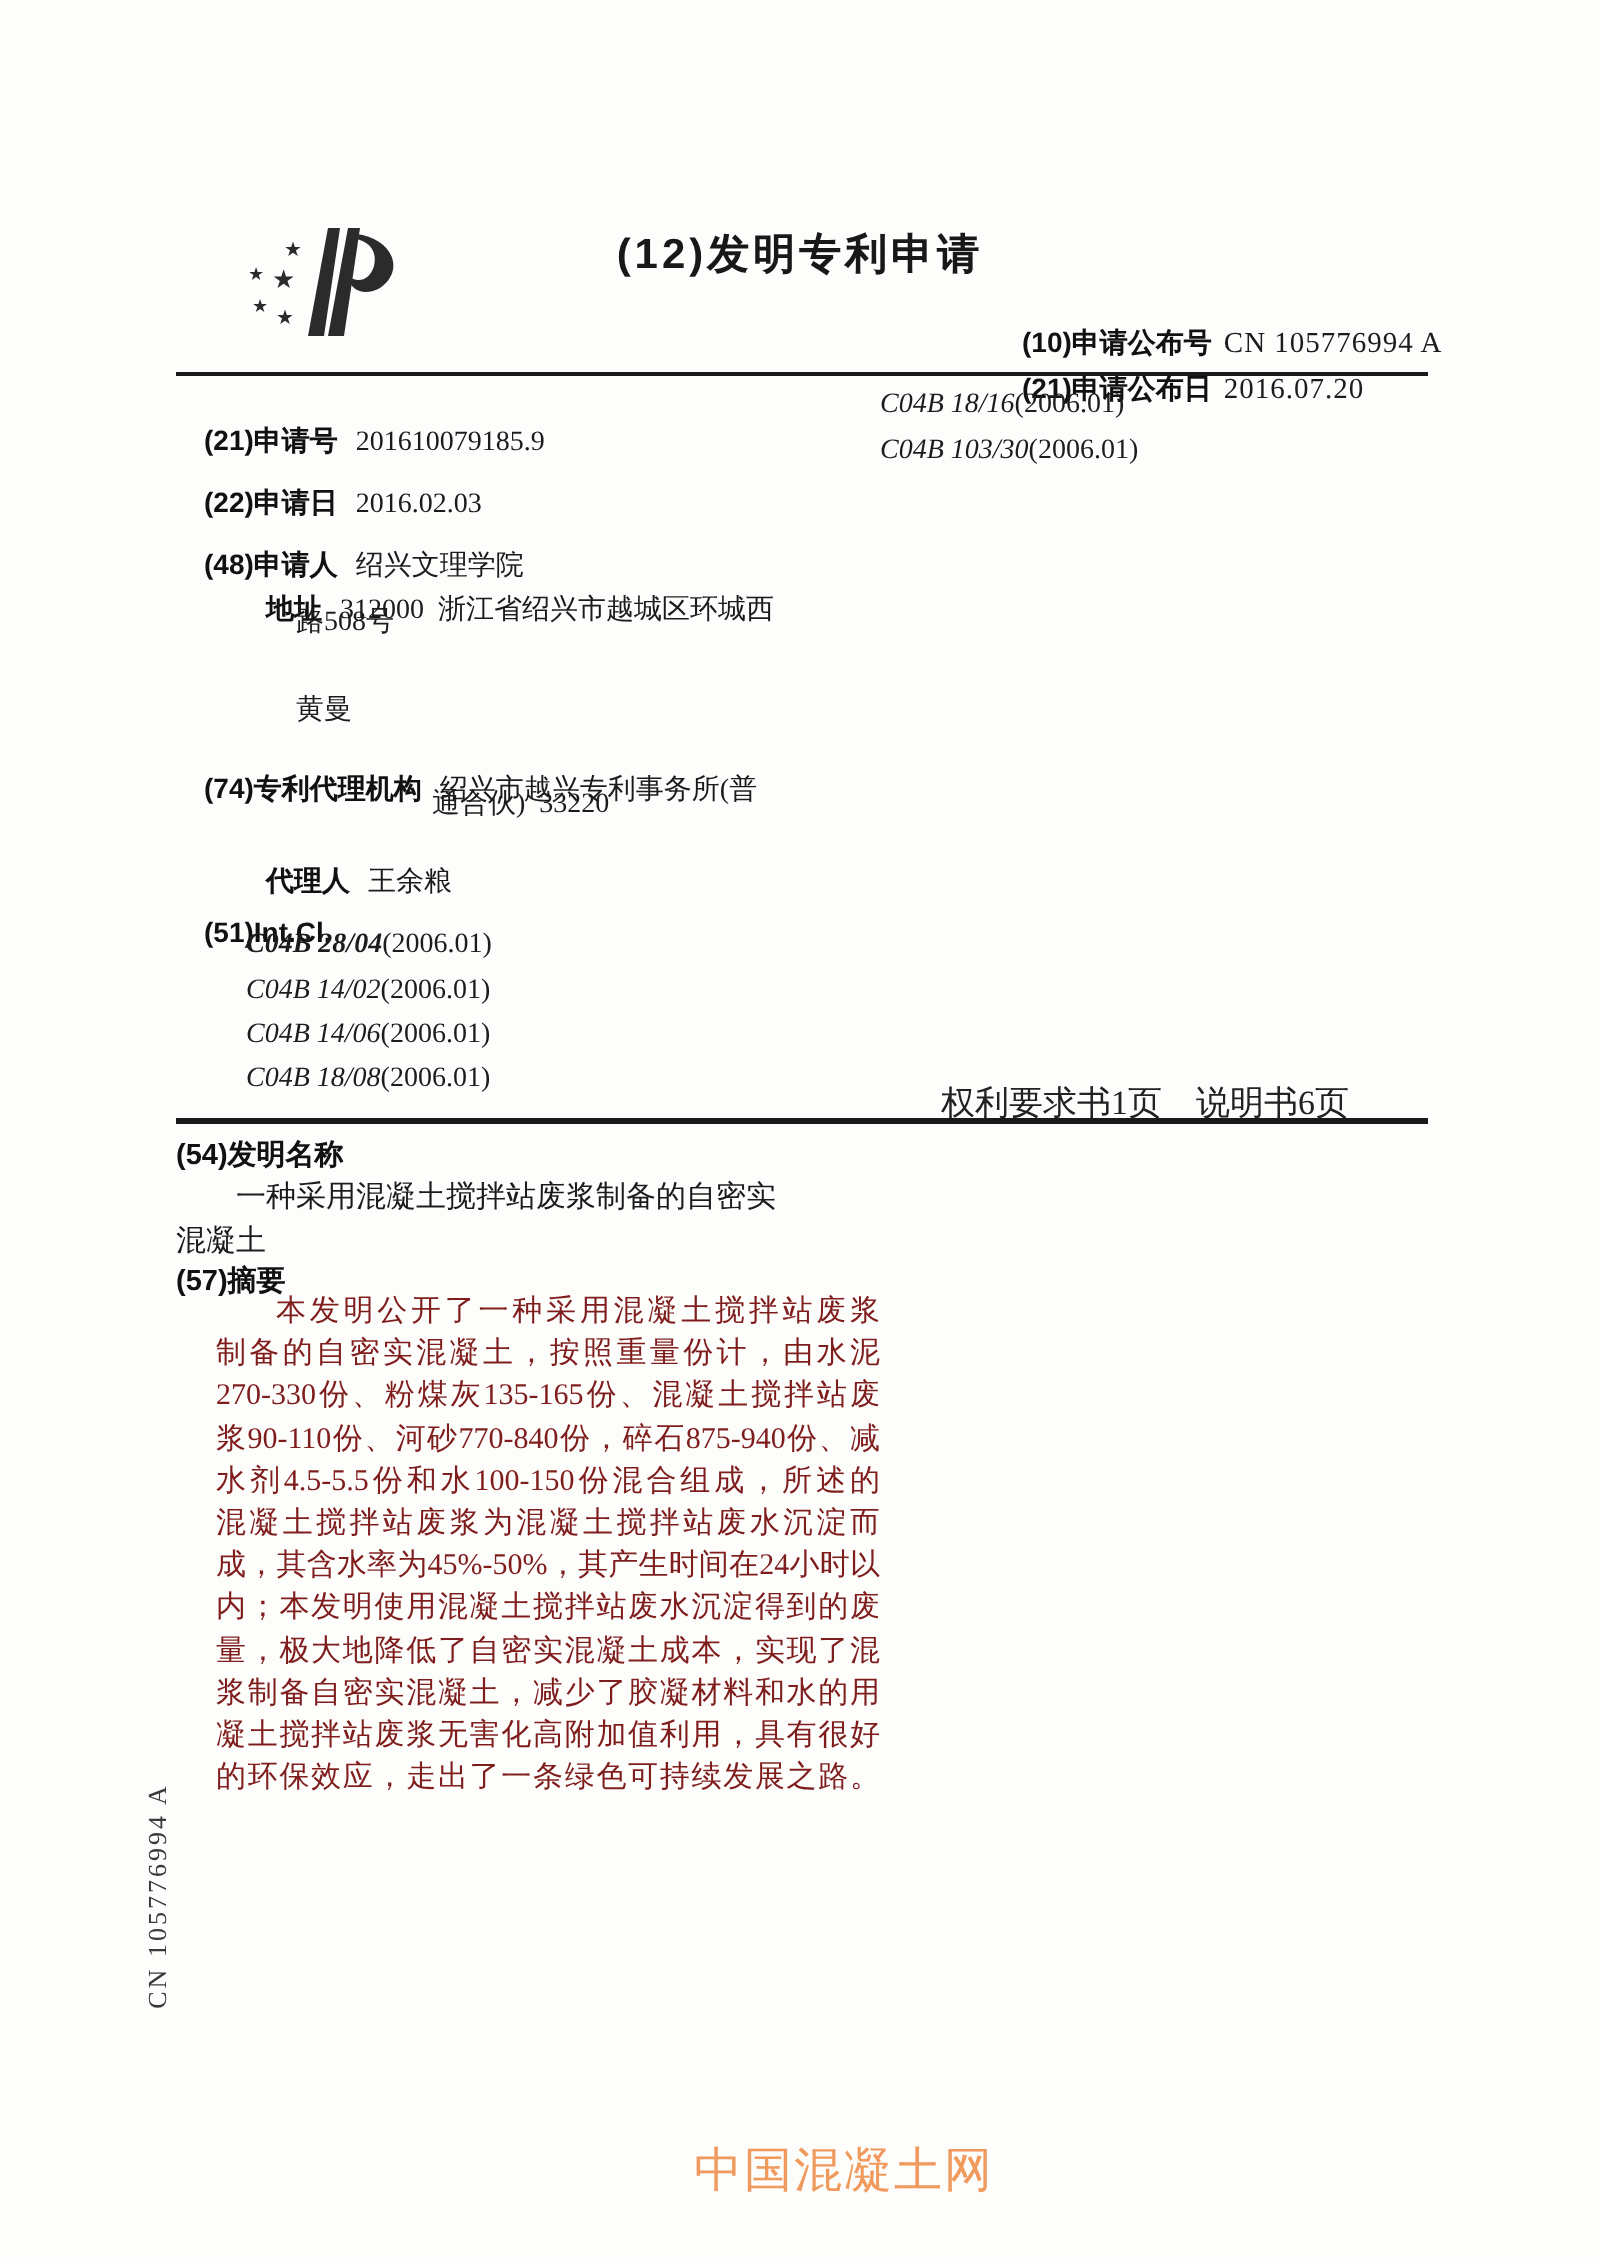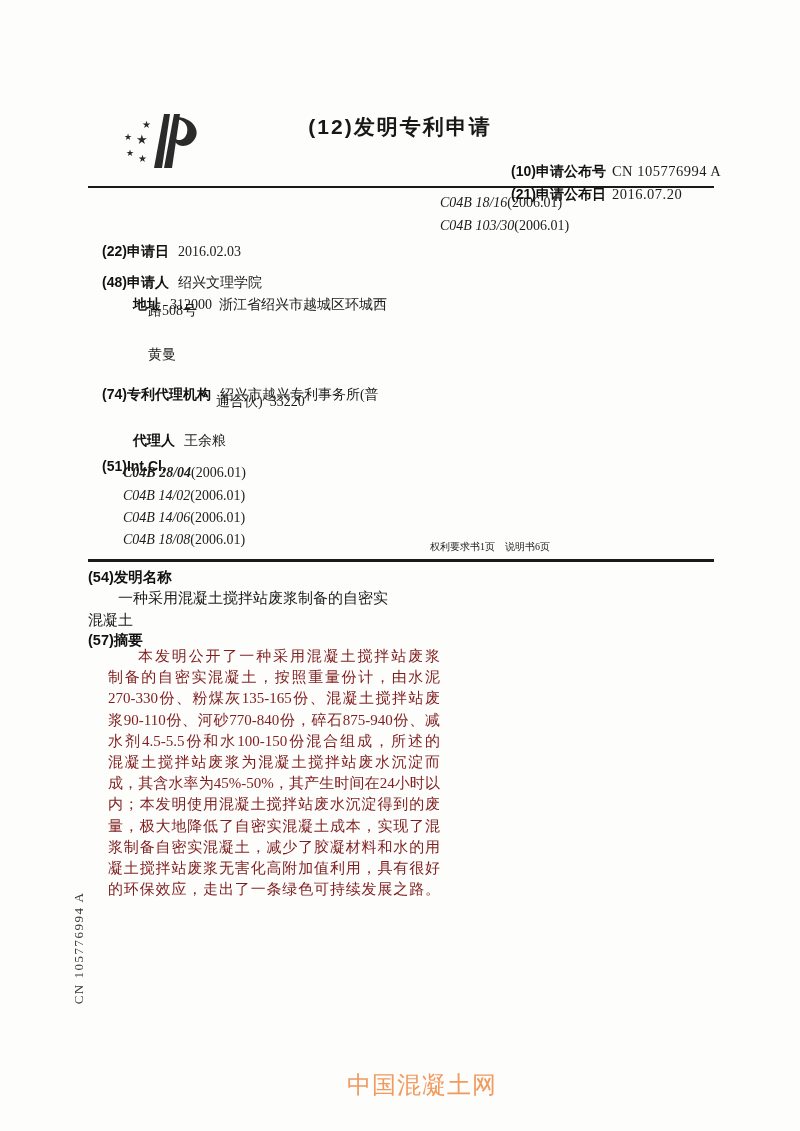--- a/index.html
+++ b/index.html
@@ -11,22 +11,22 @@
   .val{font-family:"Liberation Serif",serif;}
   .rule{position:absolute;background:#1a1a1a;}
   .doc-type{position:absolute;left:290px;top:113px;width:220px;text-align:center;
             font-family:"Liberation Sans",sans-serif;font-weight:bold;font-size:21px;
             letter-spacing:2px;color:#181818;}
   .pub-row{position:absolute;left:497px;font-size:14px;white-space:pre;}
   .pub-row .val{font-size:14.5px;letter-spacing:0.5px;}
   .itc{font-style:italic;text-align:right;}
   .itc-bold{font-style:italic;font-weight:bold;}
   .code-row{position:absolute;font-size:14px;white-space:pre;}
-  .pages-info{position:absolute;left:430px;top:540px;width:285px;
-              font-size:10px;white-space:pre;color:#222;}
+  .pages-info{position:absolute;left:430px;top:540px;width:285px;text-align:center;
+              font-size:17px;white-space:pre;color:#222;}
   .sec-label{position:absolute;left:88px;font-family:"Liberation Sans",sans-serif;
              font-weight:bold;font-size:14.5px;color:#111;}
   .title-line{position:absolute;font-size:15px;color:#1b1b1b;white-space:pre;}
   .abstract{position:absolute;left:88px;top:646px;width:332px;font-size:15px;
             line-height:21.2px;color:#7f1d1d;margin-left:20px;}
   .abs-line{text-align:justify;text-align-last:justify;}
   .abs-line.first{text-indent:30px;}
   .side-code{position:absolute;left:79px;top:948px;transform:translate(-50%,-50%) rotate(-90deg);
              white-space:nowrap;font-size:13px;letter-spacing:1.5px;color:#3a3a3a;
              font-family:"Liberation Serif",serif;}
@@ -56,20 +56,23 @@
 
   <div class="pub-row" style="top:147px;">
     <span class="lbl">(10)申请公布号</span><span class="val" style="margin-left:6px;">CN 105776994 A</span>
   </div>
   <div class="pub-row" style="top:170px;">
     <span class="lbl">(21)申请公布日</span><span class="val" style="margin-left:6px;">2016.07.20</span>
   </div>
 
   <div class="rule" style="left:88px;top:186px;width:626px;height:2px;"></div>
 
+  <div class="row" style="left:88px;top:196px;">
+    <span class="lbl lbl-gap">(21)申请号</span><span class="val">201610079185.9</span>
+  </div>
 
   <div class="row" style="left:88px;top:227px;">
     <span class="lbl lbl-gap">(22)申请日</span><span class="val">2016.02.03</span>
   </div>
 
   <div class="row" style="left:88px;top:258px;">
     <span class="lbl lbl-gap">(48)申请人</span><span class="val">绍兴文理学院</span>
   </div>
   <div class="row" style="left:119px;top:280px;">
     <span class="lbl lbl-gap">地址</span><span class="val">312000  浙江省绍兴市越城区环城西</span>

